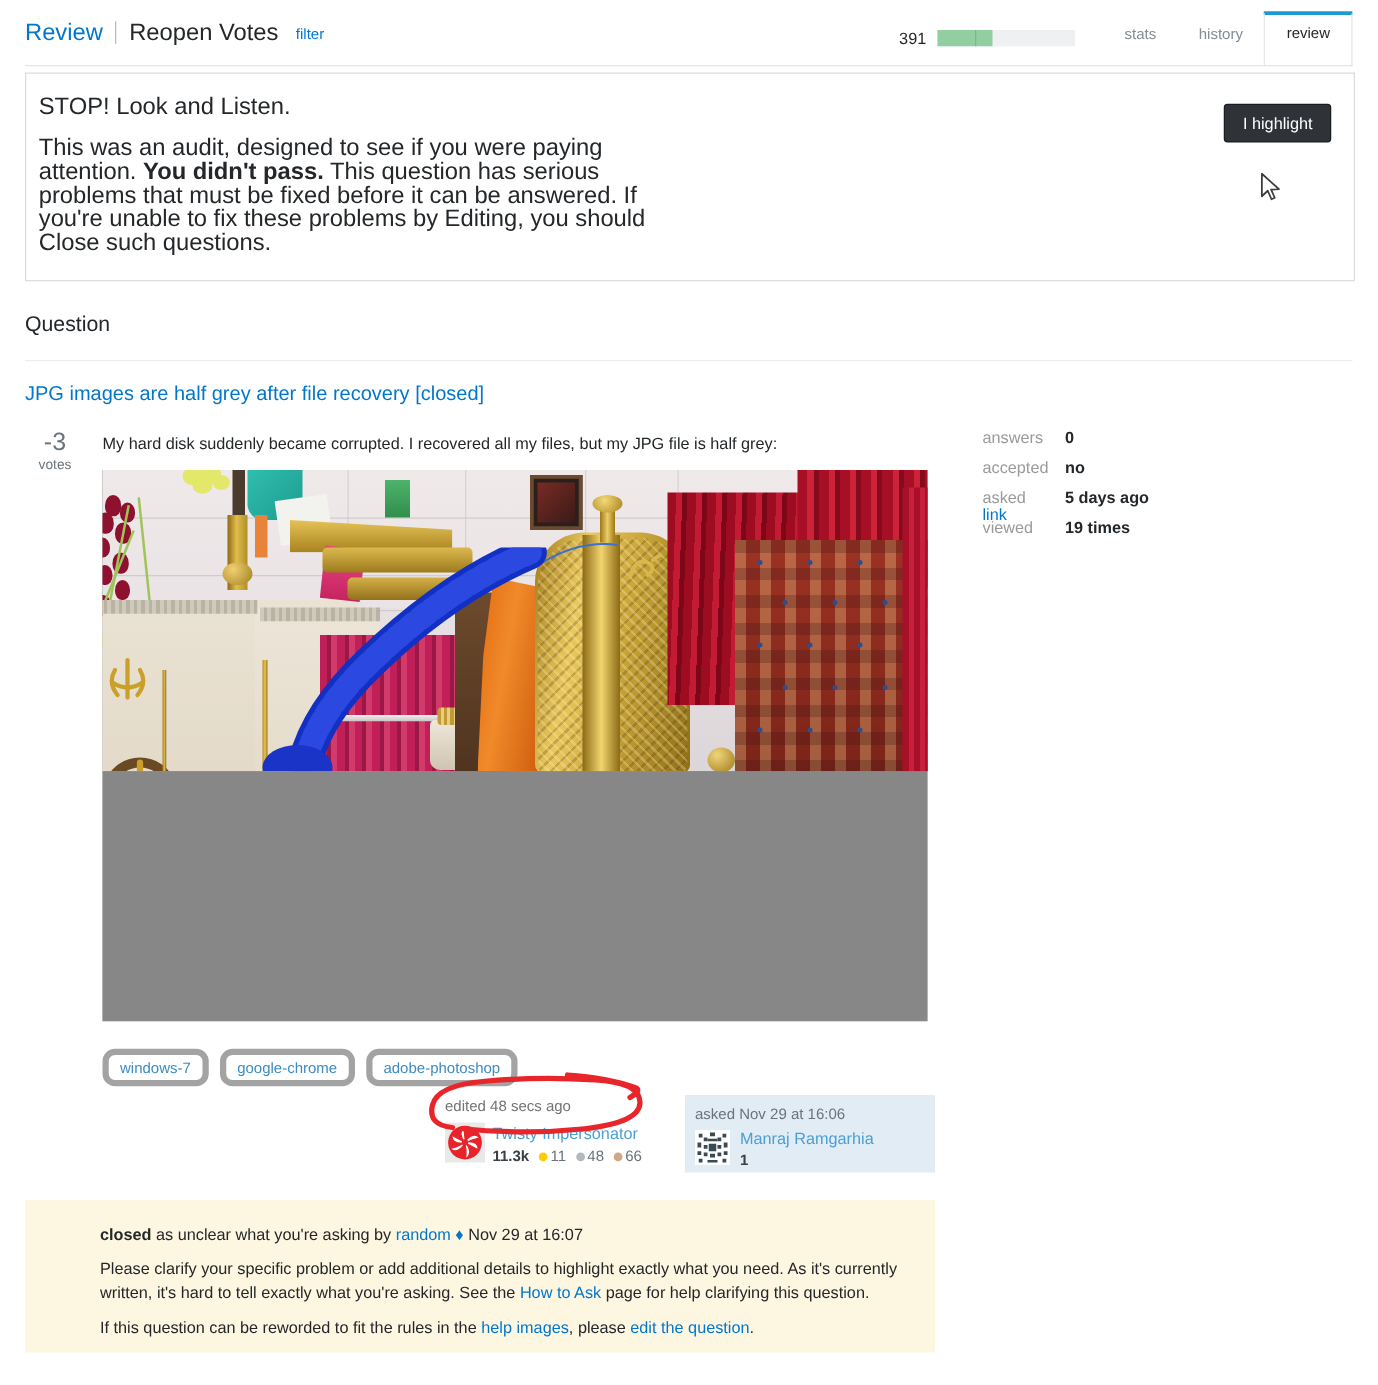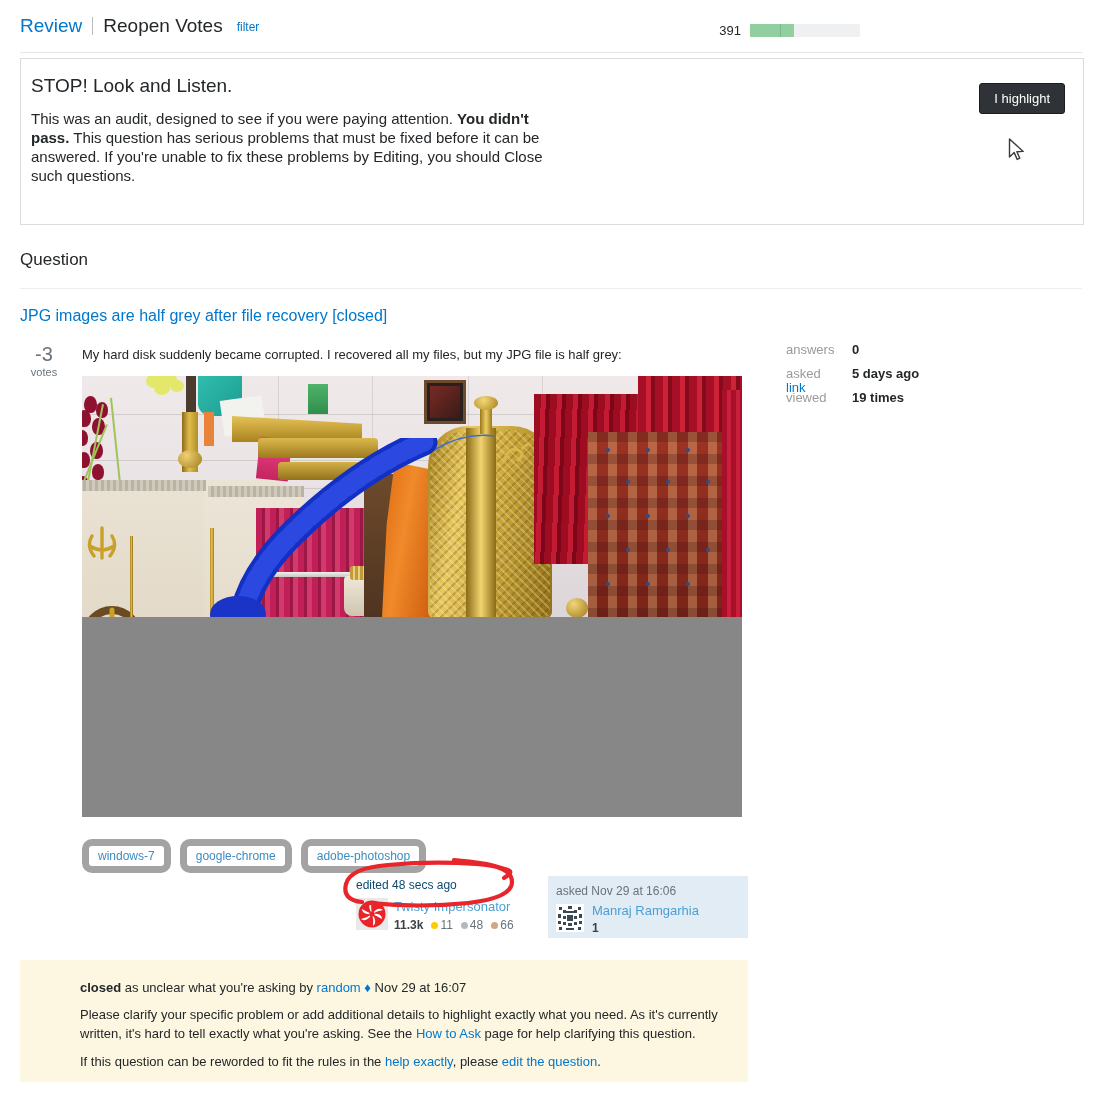--- a/index.html
+++ b/index.html
@@ -78,21 +78,21 @@
   .audit-box {
     position: absolute; left: 20px; top: 58px; width: 1064px; height: 167px;
     border: 1px solid #dcdcdc; background: #ffffff;
   }
   .audit-title {
     position: absolute; left: 10px; top: 16px;
     font-size: 19px; color: #242729; font-weight: normal;
   }
   .audit-p1 {
     position: absolute; left: 10px; top: 50px; width: 520px;
-    font-size: 15px; line-height: 19px; color: #242729;
+    font-size: 19px; line-height: 19px; color: #242729;
   }
   .audit-p2 {
     position: absolute; left: 10px; top: 115px; width: 520px;
     font-size: 13px; line-height: 19px; color: #242729;
   }
   .audit-btn {
     position: absolute; right: 18px; top: 24px;
     background: #2f3337; color: #ffffff;
     border: 1px solid #1a1d20; border-radius: 3px;
     font-size: 13px; font-family: "Liberation Sans", sans-serif;
@@ -243,31 +243,31 @@
     background:#2d4d8f; }
   .red-right { left:640px; top:14px; width:26px; height:228px;
     background: repeating-linear-gradient(90deg,#a8102a 0 5px,#c8203c 5px 9px); }
   .wall-right { left:570px; top:0px; width:96px; height:48px;
     background: linear-gradient(180deg,#eee8e9,#e6e0e1); }
 
   
   .tags { position: absolute; left: 82px; top: 839px; display: flex; gap: 9px; }
   .tag {
     font-size: 12px; color: #3e8cc0; background: #ffffff;
-    border: 7px solid #a3a3a3; border-radius: 10px;
+    border: 5px solid #a3a3a3; border-radius: 10px;
     padding: 4px 9px; line-height: 1; text-decoration: none; white-space: nowrap;
   }
 
   
   .edit-card {
     position: absolute; left: 352px; top: 878px; width: 185px; height: 58px;
   }
   .edit-link {
     position: absolute; left: 4px; top: 0px;
-    font-size: 12px; color: #0c4a6e; text-decoration: none;
+    font-size: 12px; color: #737373; text-decoration: none;
   }
   .edit-avatar {
     position: absolute; left: 4px; top: 20px; width: 32px; height: 32px;
     background: #e9e9e9;
   }
   .swirl { position: absolute; left: 2px; top: 2px; width: 28px; height: 28px; }
   .edit-user {
     position: absolute; left: 42px; top: 21px;
     font-size: 13px; color: #4a9fd5; text-decoration: none;
   }
@@ -349,20 +349,25 @@
 
     <div class="progress-wrap">
       <span class="progress-count">391</span>
       <div class="progress-bar">
         <div class="progress-fill" id="progress-fill" style="width: 40%;">
           <span class="progress-tick" id="progress-tick" style="left: 67.5%;"></span>
         </div>
       </div>
     </div>
 
+    <div class="head-tabs">
+      <a class="head-tab" href="#">stats</a>
+      <a class="head-tab" href="#">history</a>
+      <a class="head-tab active" href="#">review</a>
+    </div>
 
   </div>
   <div class="head-rule"></div>
 </div>
 
 <div class="audit-box">
   <div class="audit-title">STOP! Look and Listen.</div>
 
   <div class="audit-p1">
     <span>This was an audit, designed to see if you were paying attention. </span><b>You didn't pass.</b><span> This question has serious problems that must be fixed before it can be answered. If you're unable to fix these problems by Editing, you should Close such questions.</span>
@@ -599,30 +604,34 @@
 <div class="closed-box" style="background: rgb(253, 247, 226);">
   <div class="closed-l1">
     <b>closed</b><span> as unclear what you're asking by </span><a href="#">random</a><span class="mod-diamond"> ♦ </span><span>Nov 29 at 16:07</span>
   </div>
 
   <div class="closed-l2">
     <span>Please clarify your specific problem or add additional details to highlight exactly what you need. As it's currently written, it's hard to tell exactly what you're asking. See the </span><a href="#">How to Ask</a><span> page for help clarifying this question.</span>
   </div>
 
   <div class="closed-l3">
-    <span>If this question can be reworded to fit the rules in the </span><a href="#">help exactly</a><span>, please </span><a href="#">edit the question</a><span>.</span>
+    <span>If this question can be reworded to fit the rules in the </span><a href="#">help images</a><span>, please </span><a href="#">edit the question</a><span>.</span>
   </div>
 </div>
 
 <div class="stats-panel">
   <div class="stat-row">
     <span class="stat-key">answers</span>
     <span class="stat-val">0</span>
   </div>
   <div class="stat-row">
+    <span class="stat-key">accepted</span>
+    <span class="stat-val">no</span>
+  </div>
+  <div class="stat-row">
     <span class="stat-key">asked</span>
     <span class="stat-val">5 days ago</span>
   </div>
   <div class="stat-row">
     <span class="stat-key">viewed</span>
     <span class="stat-val">19 times</span>
   </div>
   <a class="stat-link" href="#">link</a>
 </div>
 

